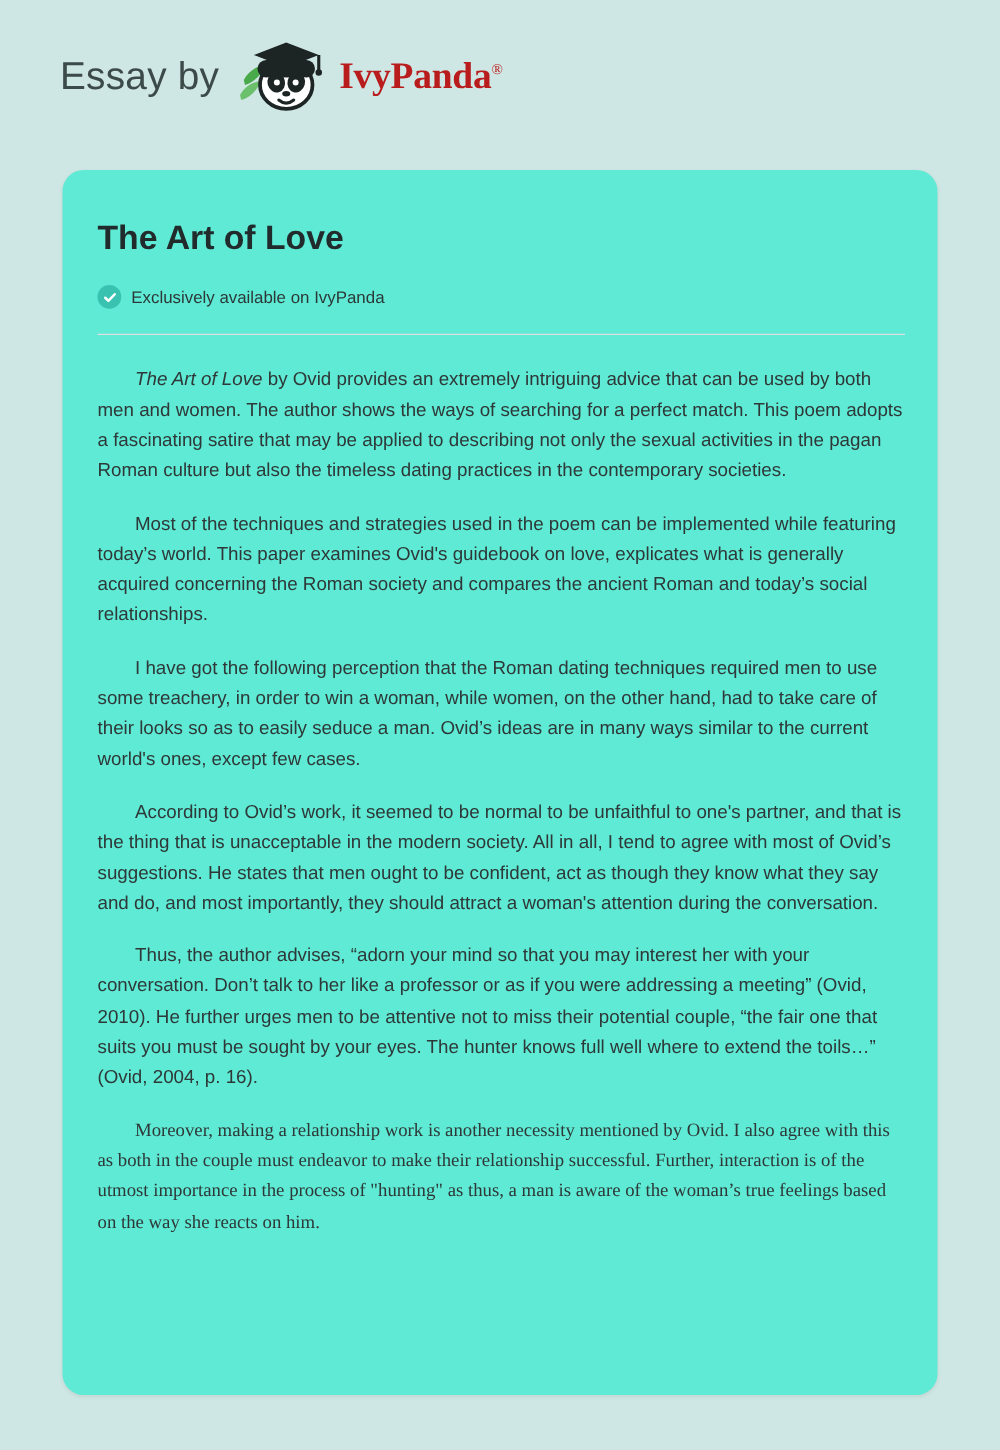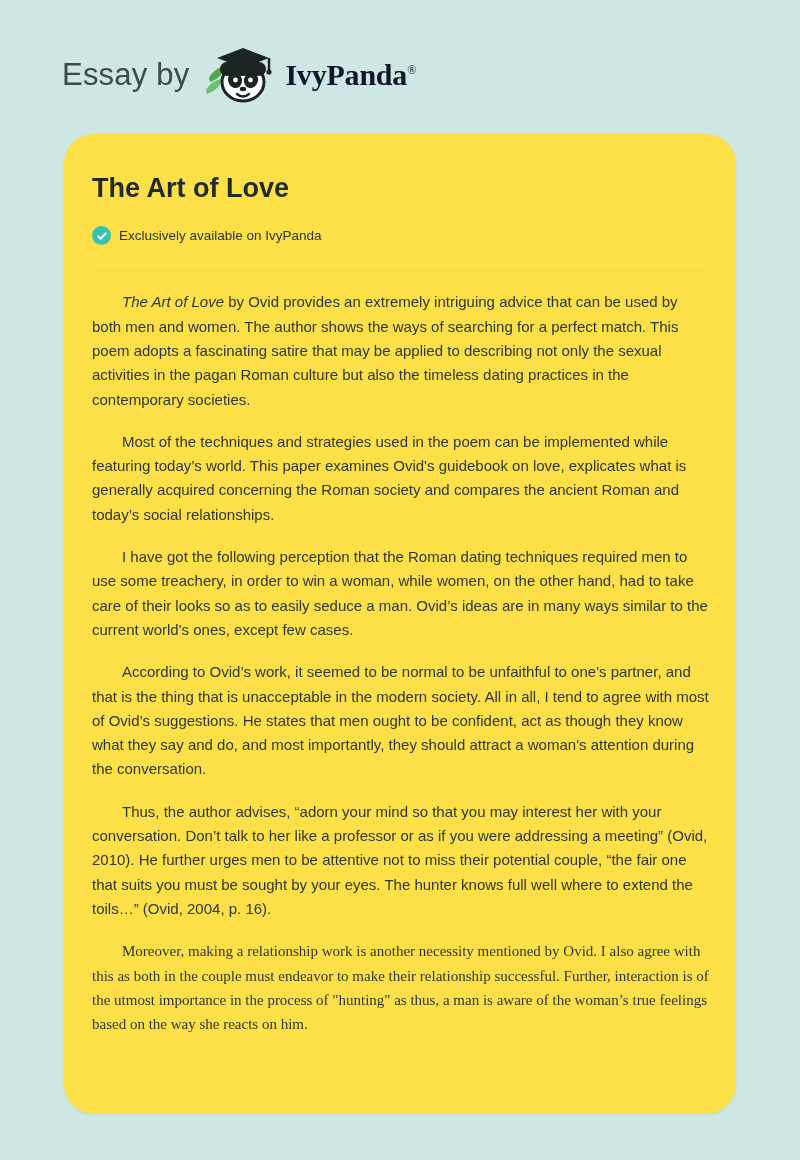--- a/index.html
+++ b/index.html
@@ -10,21 +10,21 @@
     width: 800px;
     min-height: 1160px;
     background: #cfe7e4;
     font-family: "Liberation Sans", sans-serif;
     -webkit-font-smoothing: antialiased;
   }
   .page {
     width: 800px;
     min-height: 1160px;
     box-sizing: border-box;
-    padding: 16px;
+    padding: 2px;
     position: relative;
   }
   
   .header {
     height: 118px;
     display: flex;
     align-items: center;
     padding-left: 46px;
     box-sizing: border-box;
   }
@@ -41,35 +41,35 @@
   }
   .panda-logo {
     width: 74px;
     height: 62px;
     position: relative;
     margin-right: 8px;
   }
   .brand-name {
     font-size: 30px;
     font-weight: bold;
-    color: #0f172a;
+    color: #b91c1c;
     font-family: "Liberation Serif", serif;
     letter-spacing: -0.2px;
     position: relative;
   }
   .brand-name .reg {
     font-size: 12px;
     vertical-align: super;
     font-weight: normal;
   }
   
   .card {
-    margin: 0 48px;
-    background: #fde047;
-    border-radius: 30px;
+    margin: 16px 48px;
+    background: #5eead4;
+    border-radius: 17px;
     box-shadow: 0 1px 3px rgba(0,0,0,0.07);
     padding: 38px 26px 40px 28px;
     box-sizing: border-box;
     min-height: 980px;
   }
   .doc-title {
     font-size: 27px;
     font-weight: bold;
     color: #222b2b;
     margin: 0 0 22px 0;

